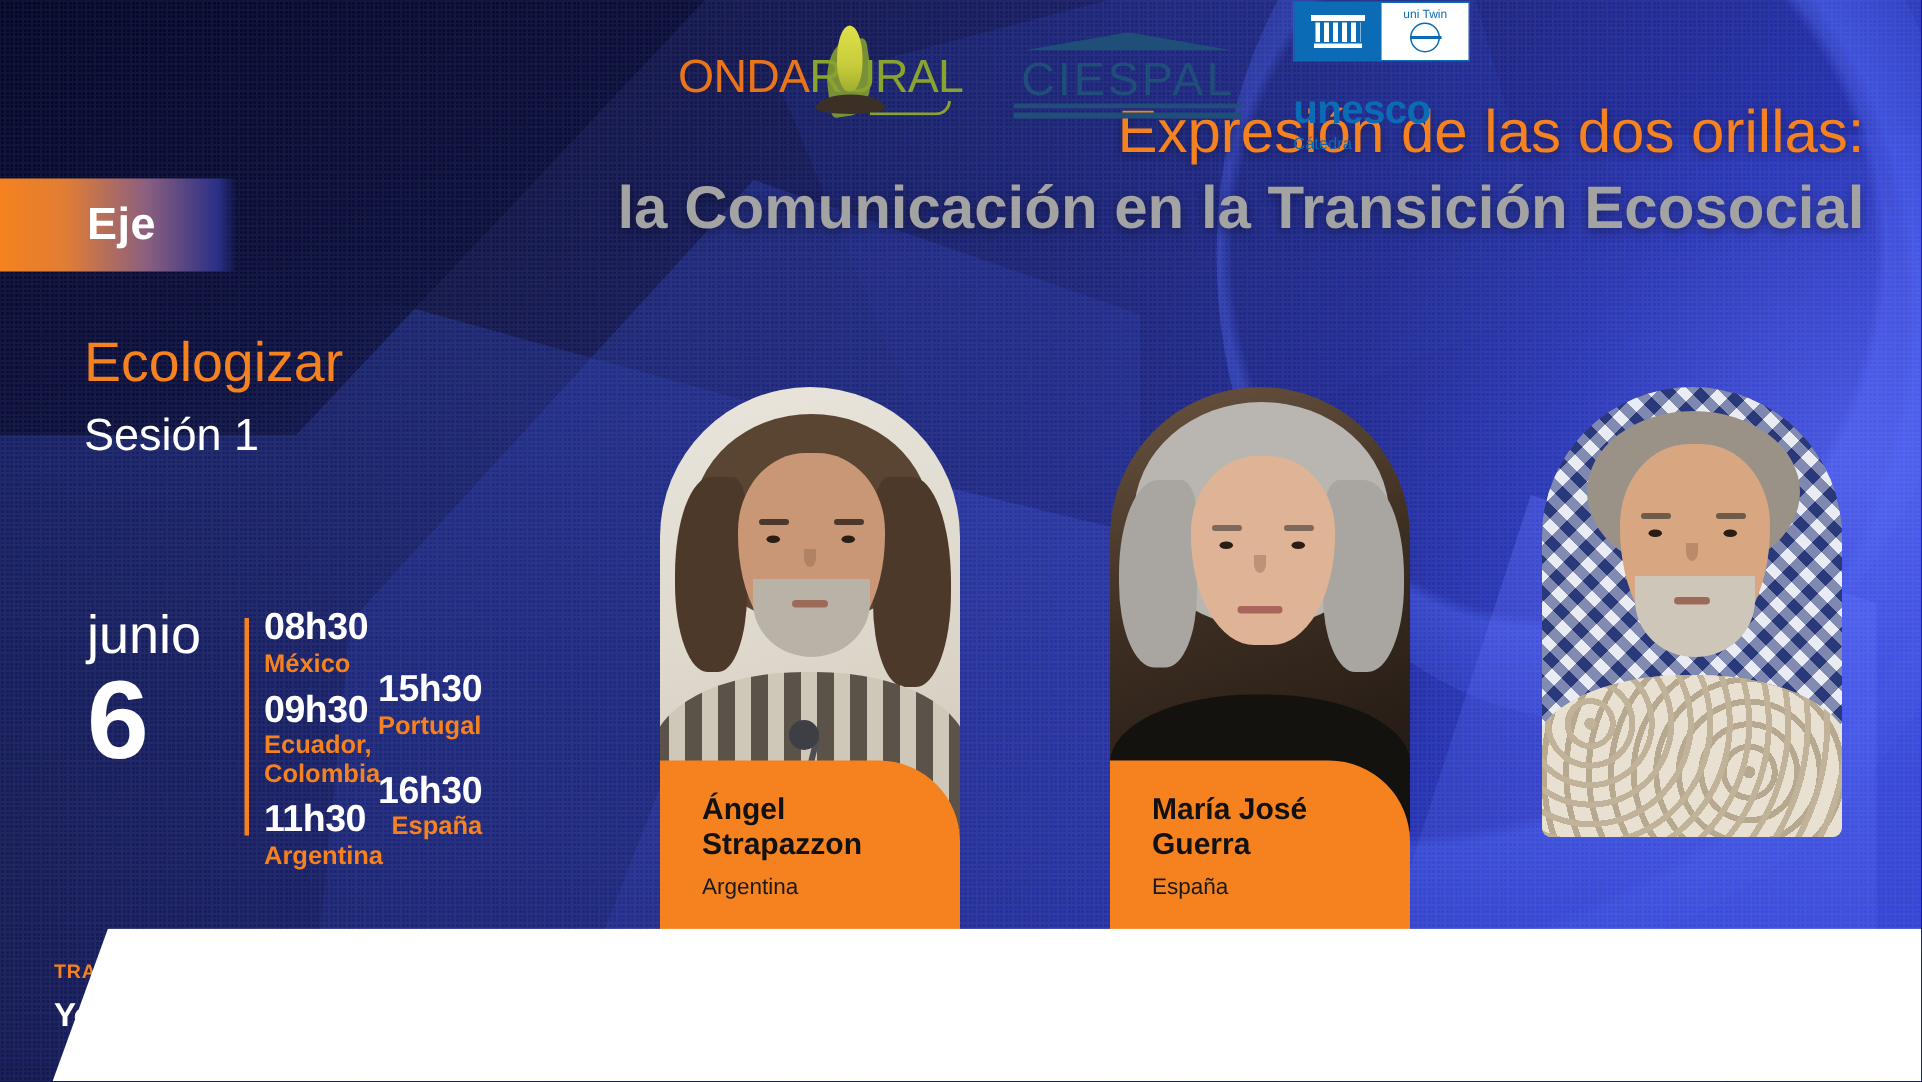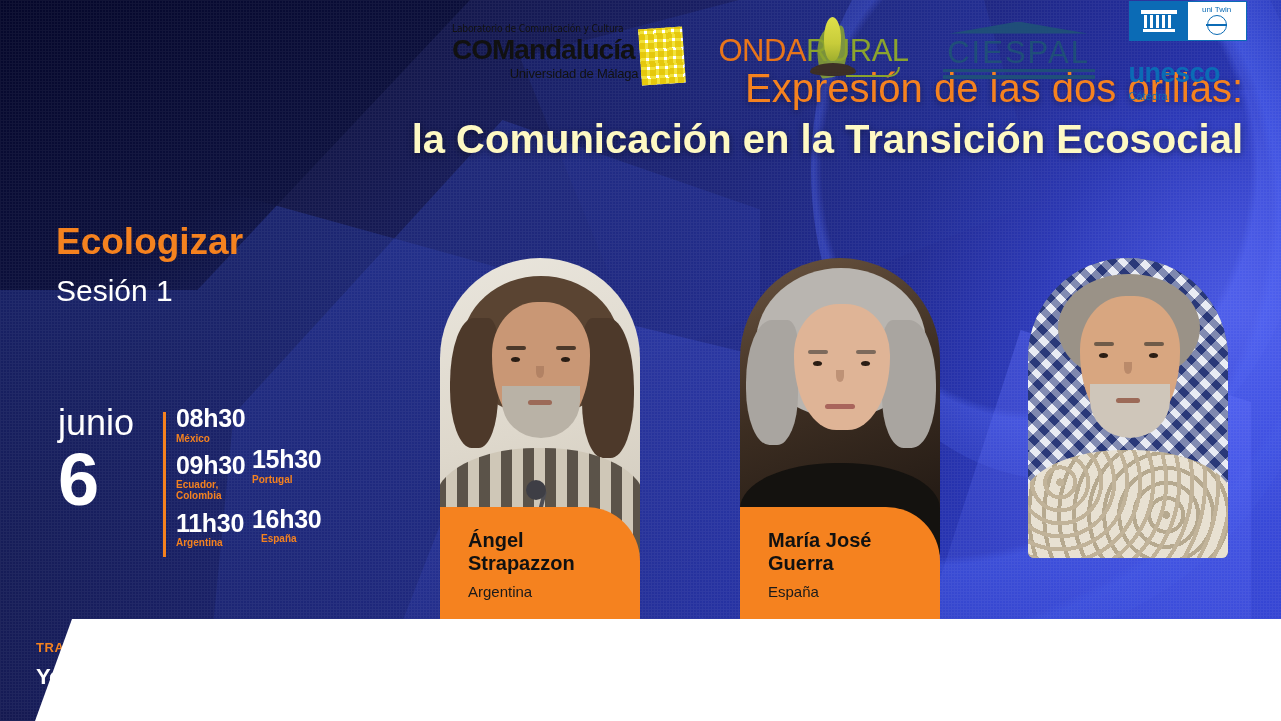--- a/index.html
+++ b/index.html
@@ -48,39 +48,39 @@
   
   .eje-badge{position:absolute;left:0;top:119px;width:158px;height:62px;
     background:linear-gradient(90deg,#f5821f 0%, #e07d35 28%, #8a5f80 62%, #2a2f86 92%, rgba(32,38,125,0) 100%);
     display:flex;align-items:center;}
   .eje-badge span{color:#fff;font-size:30px;font-weight:bold;margin-left:58px;letter-spacing:.3px;}
 
   
   .title-wrap{position:absolute;right:38px;top:66px;text-align:right;}
   .title-1{color:#f5821f;font-size:40px;font-weight:normal;line-height:1.1;
     text-shadow:0 2px 6px rgba(0,0,0,.35);}
-  .title-2{color:#fef9c3;font-size:40px;font-weight:bold;line-height:1.15;margin-top:6px;
+  .title-2{color:#a3a3a3;font-size:40px;font-weight:bold;line-height:1.15;margin-top:6px;
     text-shadow:0 2px 7px rgba(0,0,0,.40);}
 
   .eje-theme{position:absolute;left:56px;top:220px;}
-  .theme-l1,.theme-l2{color:#f5821f;font-size:37px;font-weight:bold;line-height:1.18;}
+  .theme-l1,.theme-l2{color:#f5821f;font-size:37px;font-weight:normal;line-height:1.18;}
   .session{color:#ffffff;font-size:30px;font-weight:normal;margin-top:10px;}
 
   
   .date-block{position:absolute;left:58px;top:405px;width:110px;}
   .date-month{color:#fff;font-size:36px;font-weight:normal;line-height:1;}
   .date-day{color:#fff;font-size:74px;font-weight:bold;line-height:.95;margin-top:4px;}
 
   .times-rule{position:absolute;left:163px;top:412px;width:3px;height:145px;background:#f5821f;}
   .tz-col{position:absolute;}
   .tz-col.left{left:176px;top:406px;}
   .tz-col.right{left:252px;top:447px;}
   .tz-item{margin-bottom:9px;}
   .tz-time{color:#fff;font-size:25px;font-weight:bold;line-height:1.02;letter-spacing:-.3px;}
-  .tz-place{color:#f5821f;font-size:10px;font-weight:bold;line-height:1.12;margin-top:1px;}
+  .tz-place{color:#f5821f;font-size:17px;font-weight:bold;line-height:1.12;margin-top:1px;}
 
   
   .transmision{position:absolute;left:36px;top:640px;}
   .trans-label{color:#f5821f;font-size:13px;font-weight:bold;letter-spacing:.6px;margin-bottom:8px;}
   .trans-row{display:flex;align-items:center;gap:26px;}
   .chan{display:flex;align-items:center;gap:6px;}
   .yt-you{color:#fff;font-size:22px;font-weight:bold;}
   .yt-tube{background:#e62117;color:#fff;font-size:20px;font-weight:bold;
     padding:1px 7px 2px;border-radius:5px;}
   .yt-live{color:#e8e8ee;font-size:21px;font-weight:normal;margin-left:3px;}
@@ -192,20 +192,23 @@
   <div class="bg-arc arc3"></div>
   <div class="glow-r"></div>
   <div class="poly poly-a"></div>
   <div class="poly poly-b"></div>
   <div class="poly poly-c"></div>
   <div class="poly poly-d"></div>
   <div class="poly poly-e"></div>
   <div class="poly poly-dark"></div>
   <div class="noise"></div>
 
+  <div class="eje-badge">
+    <span>Eje</span>
+  </div>
 
   <div class="title-wrap">
     <div class="title-1">Expresión de las dos orillas:</div>
     <div class="title-2">la Comunicación en la Transición Ecosocial</div>
   </div>
 
   <div class="eje-theme">
     <div class="theme-l1">Ecologizar</div>
     <div class="session">Sesión 1</div>
   </div>
@@ -335,26 +338,20 @@
                        repeating-radial-gradient(circle at 68% 60%,#8d7c58 0 4px,transparent 4px 15px);"></div>
         </div>
       </div>
     </div>
 
   </div>
 
   <div class="footer"></div>
   <div class="footer-inner">
 
-    <div class="logo coma">
-      <div class="coma-grid"></div>
-      <div class="coma-l1">Laboratorio de Comunicación y Cultura</div>
-      <div class="coma-l2">COMandalucía</div>
-      <div class="coma-l3">Universidad de Málaga</div>
-    </div>
 
     <div class="logo ondar">
       <div class="ondar-txt">
         <span class="o">ONDA</span><span class="r">RURAL</span>
       </div>
       <div class="corn-leaf"></div>
       <div class="corn"></div>
       <div class="mic-base"></div>
       <div class="mic-cord"></div>
     </div>

